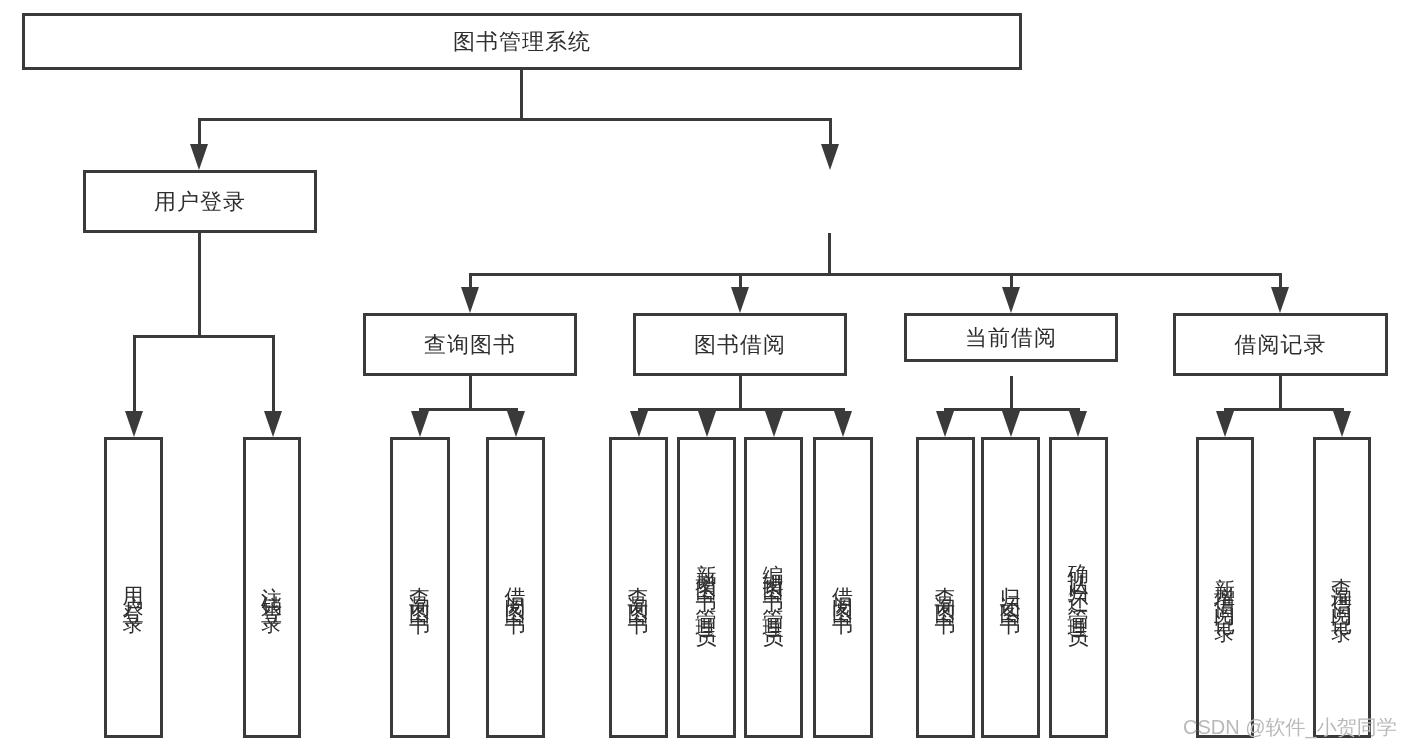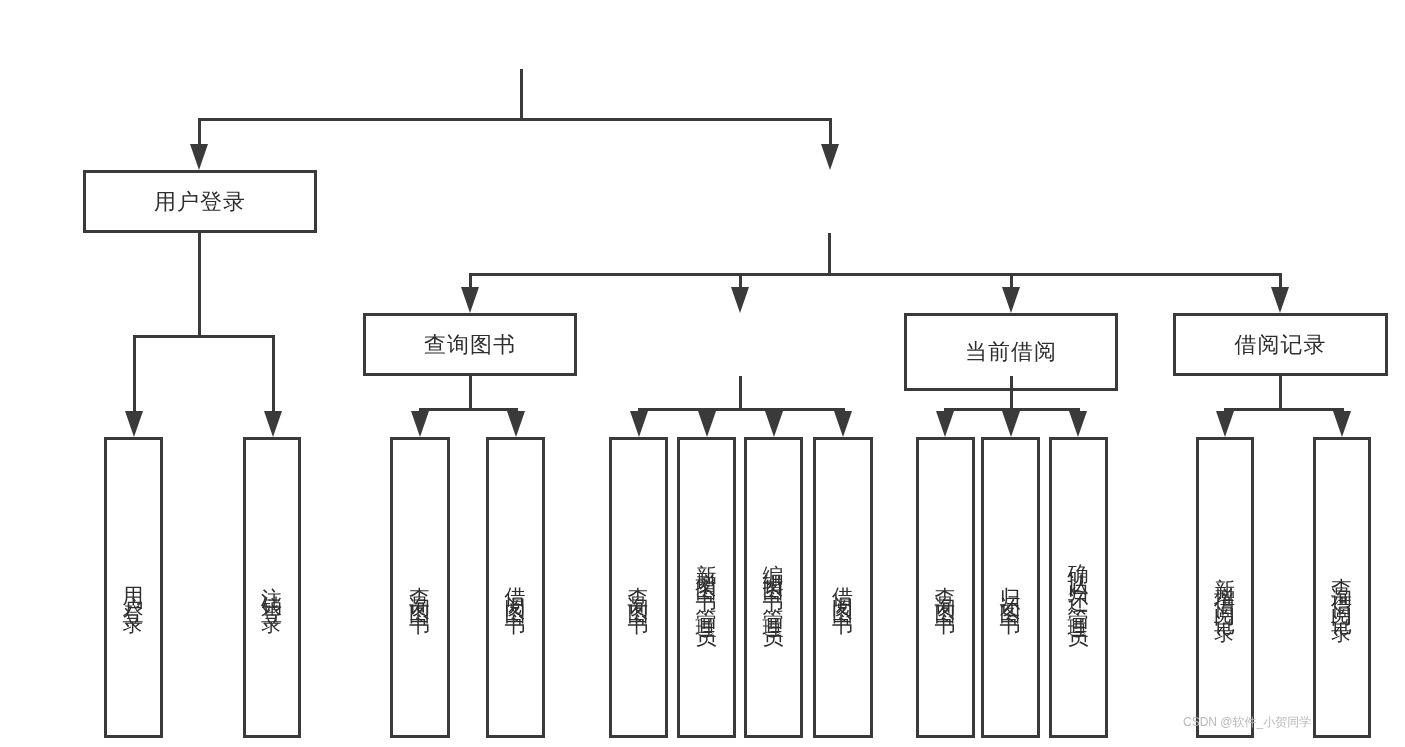--- a/index.html
+++ b/index.html
@@ -35,29 +35,32 @@
   }
   .ln{position:absolute;background:var(--line);}
   .arrow{
     position:absolute;width:0;height:0;
     border-left:9px solid transparent;
     border-right:9px solid transparent;
     border-top:26px solid var(--line);
   }
   .watermark{
     position:absolute;left:1183px;top:714px;
-    font-size:12px;color:var(--wm);
+    font-size:20px;color:var(--wm);
     white-space:nowrap;z-index:5;
   }
 </style>
 </head>
 <body>
 
 <div id="canvas">
 
+  <div class="node h" style="left:22px;top:13px;width:1000px;height:57px;">
+    <span>图书管理系统</span>
+  </div>
 
   <div class="ln" style="left:520px;top:69px;width:3px;height:49px;"></div>
   <div class="ln" style="left:198px;top:118px;width:634px;height:3px;"></div>
   <div class="ln" style="left:198px;top:118px;width:3px;height:30px;"></div>
   <div class="arrow" style="left:190px;top:144px;"></div>
   <div class="ln" style="left:829px;top:118px;width:3px;height:30px;"></div>
   <div class="arrow" style="left:821px;top:144px;"></div>
 
   <div class="node h" style="left:83px;top:170px;width:234px;height:63px;">
     <span>用户登录</span>
@@ -77,21 +80,24 @@
   <div class="ln" style="left:739px;top:273px;width:3px;height:22px;"></div>
   <div class="arrow" style="left:731px;top:287px;"></div>
   <div class="ln" style="left:1010px;top:273px;width:3px;height:22px;"></div>
   <div class="arrow" style="left:1002px;top:287px;"></div>
   <div class="ln" style="left:1279px;top:273px;width:3px;height:22px;"></div>
   <div class="arrow" style="left:1271px;top:287px;"></div>
 
   <div class="node h" style="left:363px;top:313px;width:214px;height:63px;">
     <span>查询图书</span>
   </div>
-  <div class="node h" style="left:904px;top:313px;width:214px;height:78px;align-items:center;">
+  <div class="node h" style="left:633px;top:313px;width:214px;height:63px;">
+    <span>图书借阅</span>
+  </div>
+  <div class="node h" style="left:904px;top:313px;width:214px;height:49px;align-items:center;">
     <span>当前借阅</span>
   </div>
   <div class="node h" style="left:1173px;top:313px;width:215px;height:63px;">
     <span>借阅记录</span>
   </div>
 
   <div class="ln" style="left:469px;top:376px;width:3px;height:32px;"></div>
   <div class="ln" style="left:419px;top:408px;width:99px;height:3px;"></div>
   <div class="ln" style="left:419px;top:408px;width:3px;height:12px;"></div>
   <div class="arrow" style="left:411px;top:411px;"></div>

